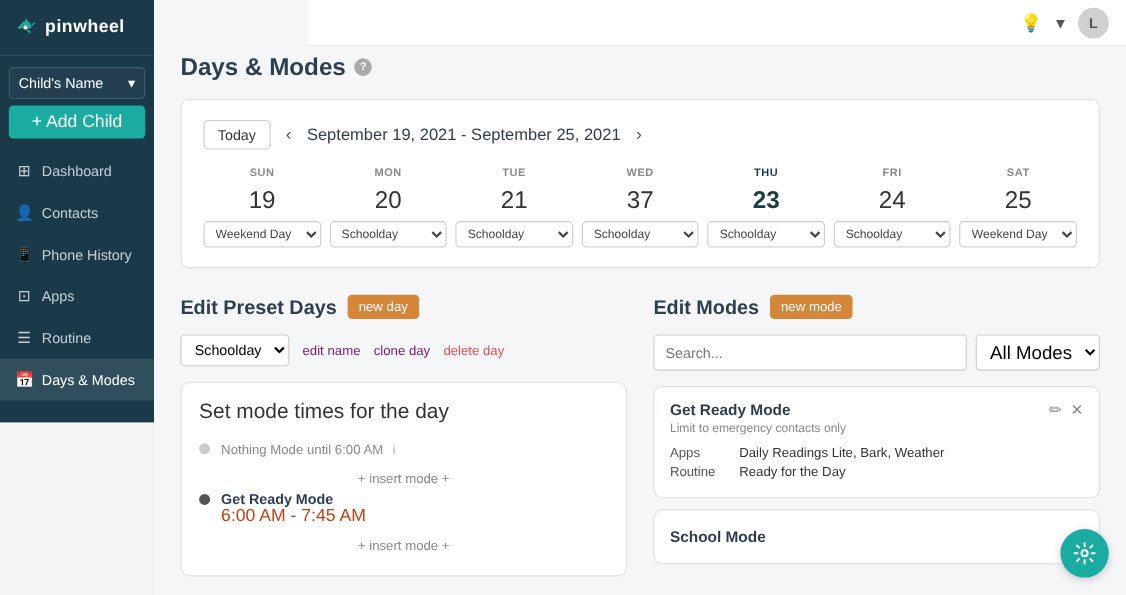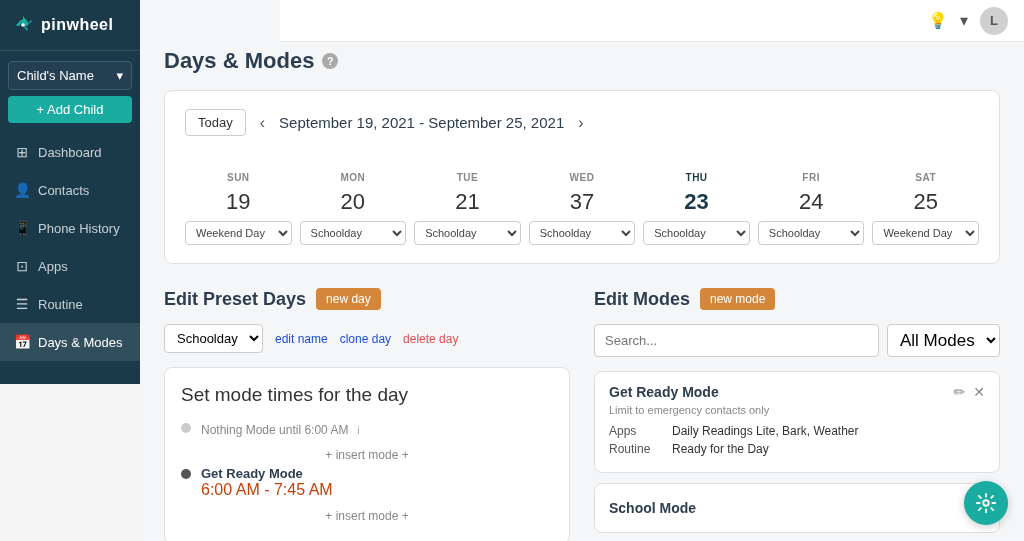--- a/index.html
+++ b/index.html
@@ -47,21 +47,21 @@
       cursor: pointer;
       text-align: center;
     }
     .add-child-btn {
       margin: 0 8px 10px;
       background: #1aaca0;
       color: #fff;
       border: none;
       border-radius: 4px;
       padding: 6px 0;
-      font-size: 13px;
+      font-size: 16px;
       width: calc(100% - 16px);
       cursor: pointer;
       text-align: center;
     }
     .nav-item {
       display: flex;
       align-items: center;
       padding: 11px 14px;
       color: rgba(255,255,255,0.75);
       font-size: 13px;
@@ -163,21 +163,20 @@
       display: flex;
       flex-direction: column;
       align-items: center;
       gap: 6px;
     }
     .day-label {
       font-size: 10px;
       font-weight: 600;
       color: #888;
       letter-spacing: 0.5px;
-      margin-top: 20px;
     }
     .day-num {
       font-size: 22px;
       font-weight: 400;
       color: #333;
     }
     .day-col.today .day-num {
       font-weight: 700;
       color: #1a3a4a;
     }
@@ -232,21 +231,21 @@
     .schoolday-select {
       border: 1px solid #ccc;
       border-radius: 4px;
       padding: 5px 8px;
       font-size: 13px;
       background: #fff;
       cursor: pointer;
     }
     .link-btn {
       font-size: 12px;
-      color: #1d4ed8;
+      color: #701a75;
       cursor: pointer;
       background: none;
       border: none;
       padding: 0;
     }
     .link-btn.red { color: #e05050; }
 
     .mode-timeline {
       background: #fff;
       border: 1px solid #e0e0e0;

